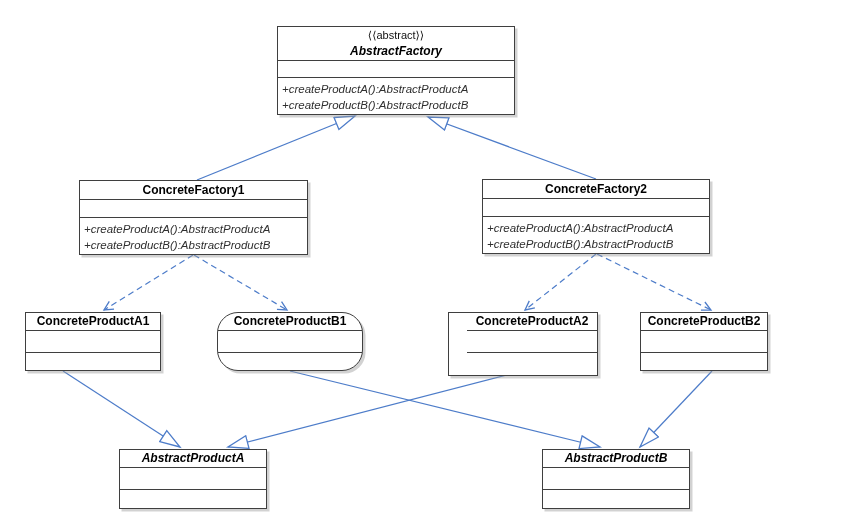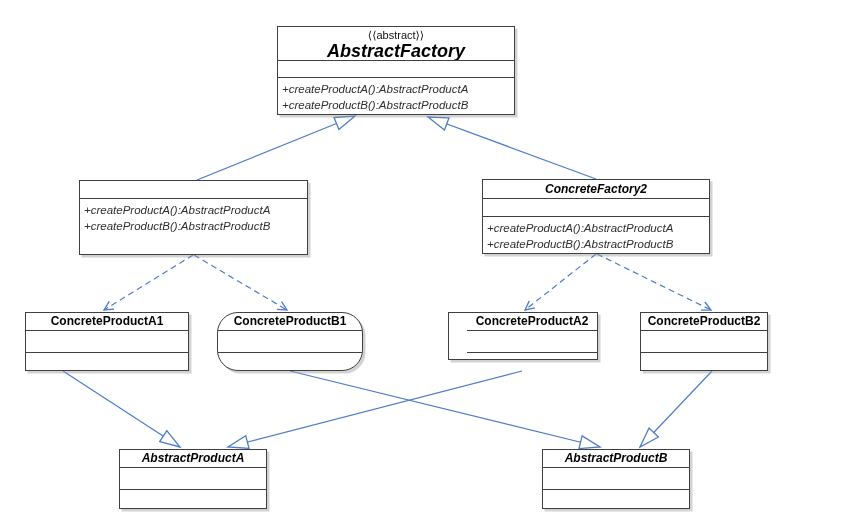--- a/index.html
+++ b/index.html
@@ -20,21 +20,21 @@
     overflow:hidden;white-space:nowrap;
   }
   .c-attrs{box-sizing:border-box;border-bottom:1px solid #3f3f3f;}
   .c-mid{box-sizing:border-box;border-bottom:1px solid #3f3f3f;}
   .c-methods{
     box-sizing:border-box;padding:3px 12px 0 4px;
     font-size:11.5px;font-style:italic;color:#2f2f2f;line-height:16px;
     white-space:nowrap;overflow:hidden;
   }
   .stereo{font-weight:normal;font-style:normal;font-size:11px;line-height:15px;padding-top:1px;color:#111;}
-  .tname{font-size:18px;line-height:16px;}
+  .tname{font-size:12px;line-height:16px;}
   .italic{font-style:italic;}
 </style>
 </head>
 <body>
 
 <div class="canvas">
 
   <svg class="connector-layer" width="850" height="513" viewBox="0 0 850 513" xmlns="http://www.w3.org/2000/svg">
     <defs>
       <marker id="gen" markerUnits="userSpaceOnUse" markerWidth="24" markerHeight="17" refX="21" refY="7.5" orient="auto">
@@ -65,49 +65,50 @@
       <div class="tname italic">AbstractFactory</div>
     </div>
     <div class="c-attrs" style="height:17px;"></div>
     <div class="c-methods">
       <div>+createProductA():AbstractProductA</div>
       <div>+createProductB():AbstractProductB</div>
     </div>
   </div>
 
   <div class="uml-class" style="left:79px;top:180px;width:229px;height:75px;">
+    <div class="c-title" style="height:19px;line-height:18px;">ConcreteFactory1</div>
     <div class="c-attrs" style="height:18px;"></div>
     <div class="c-methods">
       <div>+createProductA():AbstractProductA</div>
       <div>+createProductB():AbstractProductB</div>
     </div>
   </div>
 
   <div class="uml-class" style="left:482px;top:179px;width:228px;height:75px;">
-    <div class="c-title" style="height:19px;line-height:18px;font-style:italic;">ConcreteFactory2</div>
+    <div class="c-title" style="height:19px;line-height:18px;">ConcreteFactory2</div>
     <div class="c-attrs" style="height:18px;"></div>
     <div class="c-methods">
       <div>+createProductA():AbstractProductA</div>
       <div>+createProductB():AbstractProductB</div>
     </div>
   </div>
 
-  <div class="uml-class" style="left:25px;top:312px;width:164px;height:59px;">
+  <div class="uml-class" style="left:25px;top:312px;width:136px;height:59px;">
     <div class="c-title" style="height:18px;line-height:17px;">ConcreteProductA1</div>
     <div class="c-mid" style="height:22px;"></div>
     <div></div>
   </div>
 
   <div class="uml-class" style="left:217px;top:312px;width:146px;height:59px;border-radius:21px;">
     <div class="c-title" style="height:18px;line-height:17px;">ConcreteProductB1</div>
     <div class="c-mid" style="height:22px;"></div>
     <div></div>
   </div>
 
-  <div class="uml-class" style="left:448px;top:312px;width:150px;height:48px;padding-left:18px;">
+  <div class="uml-class" style="left:448px;top:312px;width:150px;height:64px;padding-left:18px;">
     <div class="c-title" style="height:18px;line-height:17px;">ConcreteProductA2</div>
     <div class="c-mid" style="height:22px;"></div>
     <div></div>
   </div>
 
   <div class="uml-class" style="left:640px;top:312px;width:128px;height:59px;">
     <div class="c-title" style="height:18px;line-height:17px;">ConcreteProductB2</div>
     <div class="c-mid" style="height:22px;"></div>
     <div></div>
   </div>

